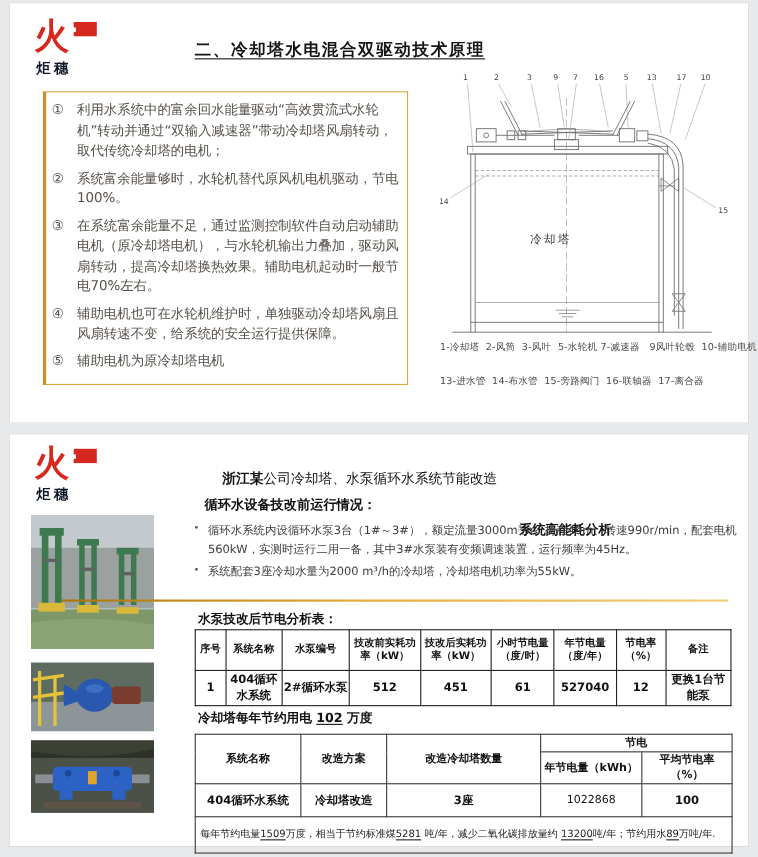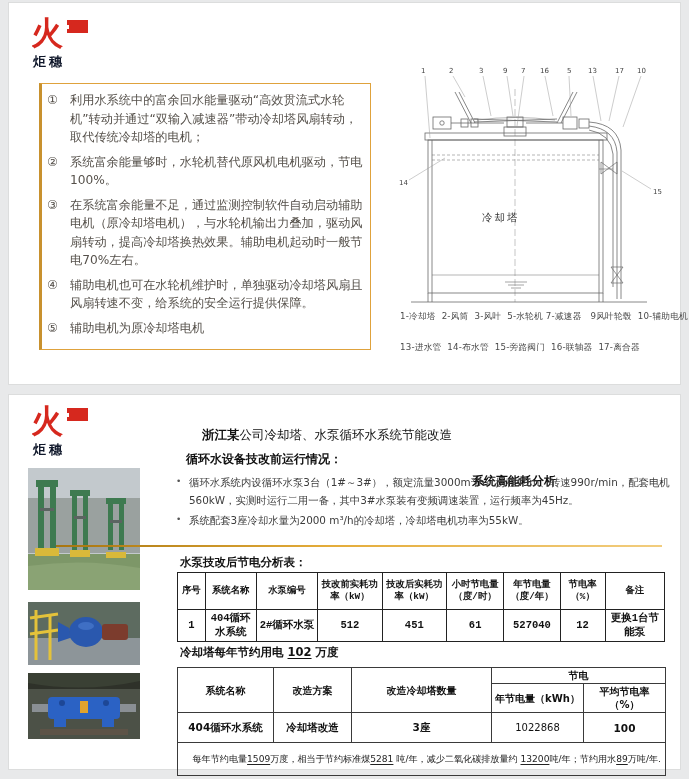--- a/index.html
+++ b/index.html
@@ -63,54 +63,55 @@
   #photo3{top:278px;height:66px;}
   .photo svg{display:block;}
 
   .divider{
     position:absolute;left:47px;top:150px;width:606px;height:2px;
     background:linear-gradient(to right,#a8750f,#e4ac3a 45%,#f2cd7e);
   }
 
   .t1-title{position:absolute;left:171px;top:160px;font-size:11.5px;font-weight:bold;color:#111;}
   table{border-collapse:collapse;table-layout:fixed;}
-  #table1{position:absolute;left:168px;top:177px;width:488px;color:#111;font-family:Liberation Mono, monospace;}
+  #table1{position:absolute;left:168px;top:177px;width:488px;color:#111;}
   #table1 th,#table1 td{border:1.6px solid #222;text-align:center;padding:1px 1px;overflow:hidden;}
   #table1 th{font-size:9.4px;font-weight:bold;height:34px;line-height:1.25;}
   #table1 td{font-size:10.5px;font-weight:bold;height:29px;line-height:1.25;}
 
   .note1{position:absolute;left:171px;top:250px;font-size:11.5px;font-weight:bold;color:#111;}
   .un{text-decoration:underline;text-underline-offset:2px;}
 
   #table2{position:absolute;left:168px;top:272px;width:488px;color:#111;}
   #table2 th,#table2 td{border:1.4px solid #3a3a3a;text-align:center;padding:1px 2px;}
   #table2 th{font-size:10px;font-weight:bold;line-height:1.3;}
   #table2 .grp{height:15px;}
   #table2 .sub th{height:19px;font-weight:bold;}
   #table2 td.drow{height:27px;font-size:10.5px;font-weight:bold;}
   #table2 td.big{font-size:10px;font-weight:normal;}
   #table2 td.fnote{
-    text-align:right;font-size:9.1px;font-weight:normal;height:26px;
+    text-align:left;font-size:9.1px;font-weight:normal;height:26px;
     padding:3px 4px;line-height:1.4;color:#222;
   }
 </style>
 </head>
 <body>
 
 <div class="slide" id="slide1">
 
   <div class="logo">
     <svg width="70" height="40" viewBox="0 0 70 40">
       <text x="0" y="31" font-size="32" font-weight="bold" fill="#d6281e" font-family="DejaVu Sans,sans-serif">火</text>
       <rect x="36" y="7" width="21" height="13" fill="#d6281e"></rect>
       <rect x="30" y="12" width="8" height="4" fill="#ffffff"></rect>
     </svg>
     <div class="brand">炬穗</div>
   </div>
 
+  <div class="s1-title">二、冷却塔水电混合双驱动技术原理</div>
 
   <div class="points-box">
     <div class="point">
       <span class="pnum">①</span>
       <span class="ptext">利用水系统中的富余回水能量驱动“高效贯流式水轮机”转动并通过“双输入减速器”带动冷却塔风扇转动，取代传统冷却塔的电机；</span>
     </div>
     <div class="point">
       <span class="pnum">②</span>
       <span class="ptext">系统富余能量够时，水轮机替代原风机电机驱动，节电100%。</span>
     </div>

